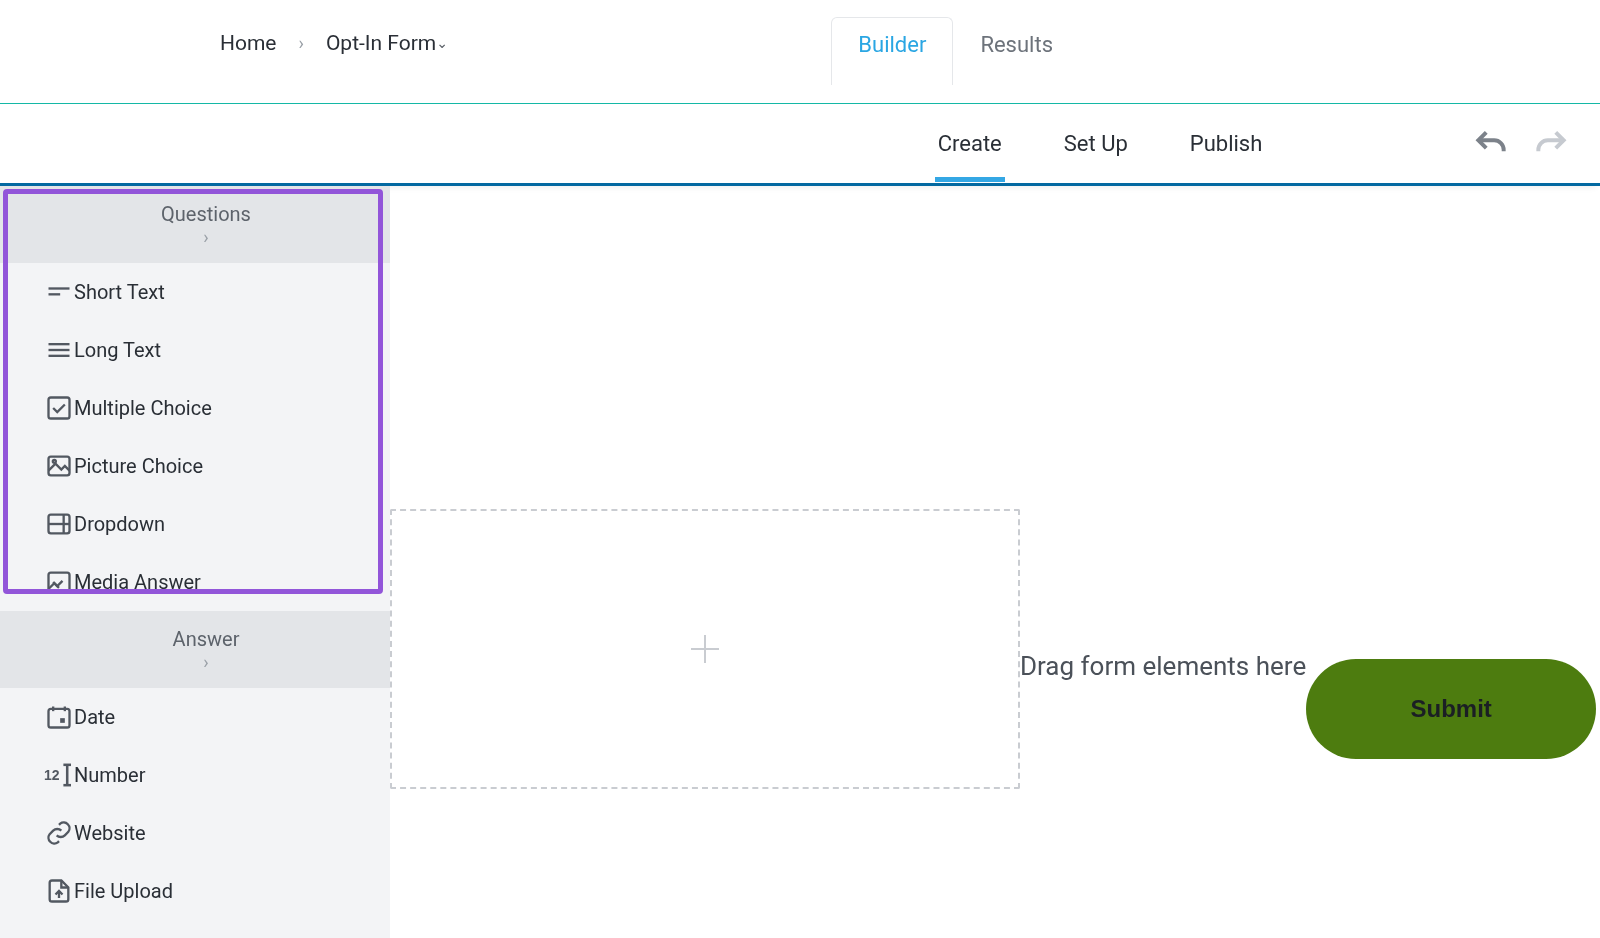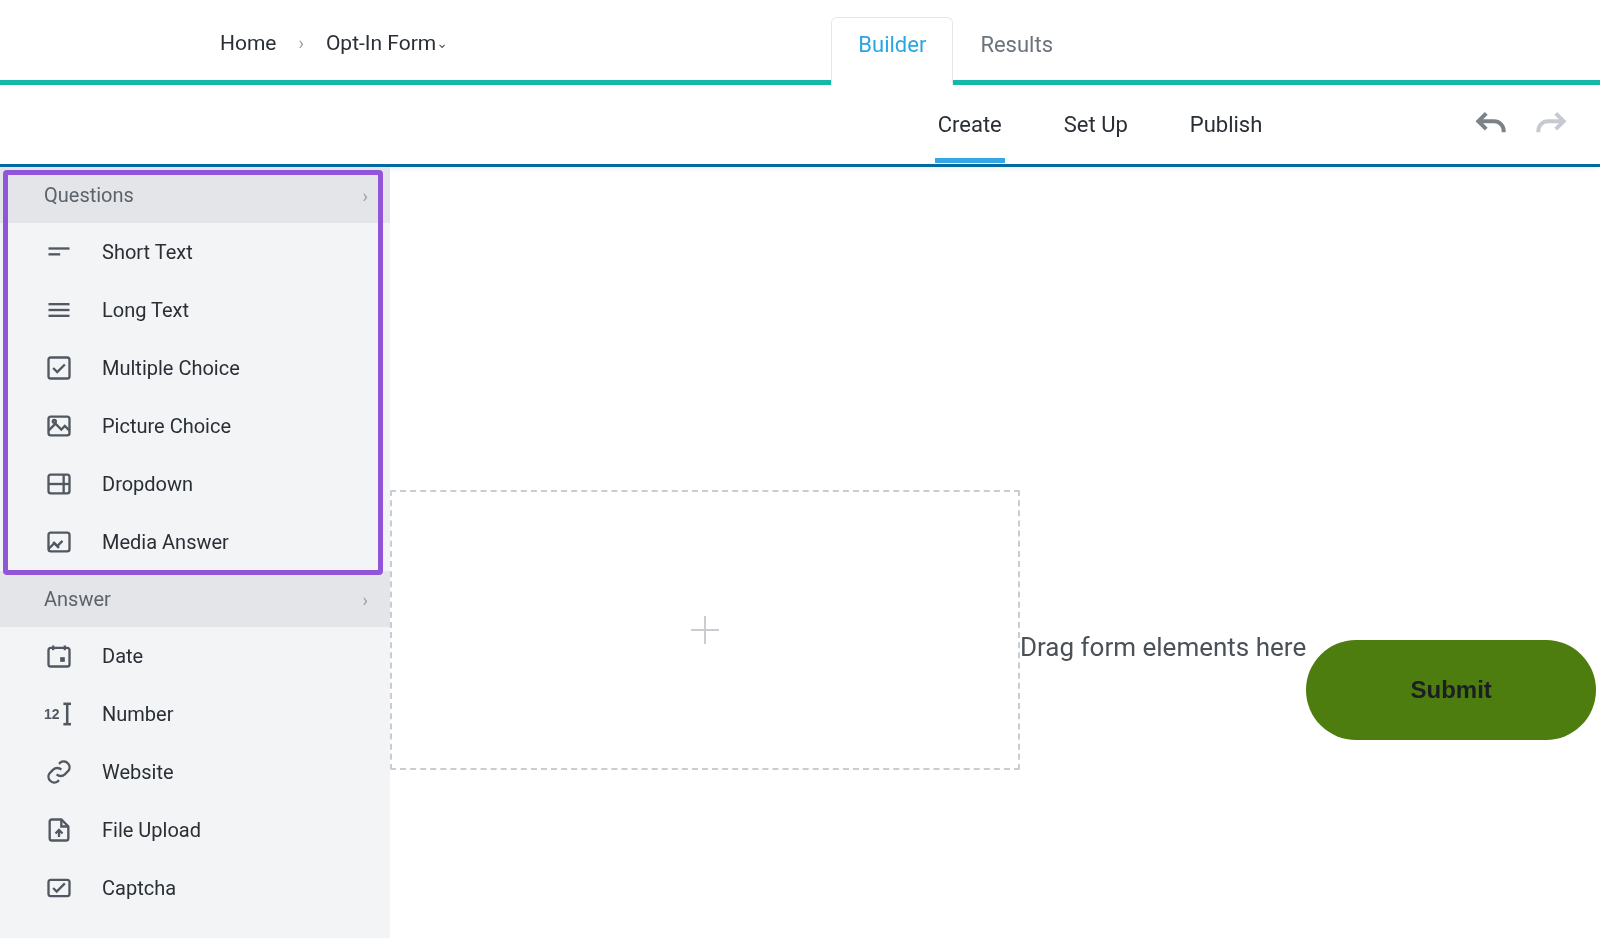--- a/index.html
+++ b/index.html
@@ -1,19 +1,19 @@
 <!DOCTYPE html>
 <html><head>
 <meta charset="utf-8">
 <style>
   * { box-sizing: border-box; margin: 0; padding: 0; }
   html, body { width: 1600px; height: 938px; font-family: -apple-system, "Segoe UI", Roboto, "Helvetica Neue", Arial, sans-serif; background:#fff; color:#2a2f36; }
   
   .topbar {
-    display:flex; align-items:flex-start; height:85px; border-bottom:5px solid #14b8a6;
+    display:flex; align-items:flex-start; height:104px; border-bottom:1px solid #14b8a6;
     padding-left:220px;
     justify-content:flex-end;
   }
   .breadcrumb {
     display:flex; align-items:center; gap:22px; font-size:21px; color:#2a2f36;
     height:85px;
   }
   .bc-link { color:#2a2f36; cursor:pointer; }
   .bc-sep  { color:#9aa0a7; font-size:18px; }
   .bc-current { display:flex; align-items:center; cursor:pointer; }
@@ -50,26 +50,26 @@
   .sidebar {
     width:390px; background:#f3f4f6; height:100%; overflow:hidden; position:relative;
   }
   .highlight-box {
     position:absolute; left:3px; top:3px; right:7px; height:405px;
     border:5px solid #9255d9; border-radius:4px; pointer-events:none; z-index:5;
   }
   .group-head {
     display:flex; align-items:center; justify-content:space-between;
     background:#e3e5e8; color:#5d636b; font-size:20px;
-    padding:16px 22px 16px 44px; cursor:pointer;
+    padding:16px 22px 16px 44px; cursor:pointer;flex-direction:column;
   }
   .group-chevron { color:#9aa0a7; font-size:18px; }
   .elist { list-style:none; }
   .elitem {
-    display:flex; align-items:center; gap:28px; padding:14px 22px 14px 44px;
+    display:flex; align-items:center; padding:14px 22px 14px 44px;
     font-size:20px; color:#2a2f36; cursor:grab;
   }
   .elicon {
     width:30px; height:30px; color:#525861; flex:0 0 30px;
     display:flex; align-items:center; justify-content:center;
   }
   .elicon svg { width:28px; height:28px; }
   .elicon .txt12 { font-family:Arial,sans-serif; font-size:14px; font-weight:700; color:#525861; display:inline-flex; align-items:center;}
   
   .canvas {

